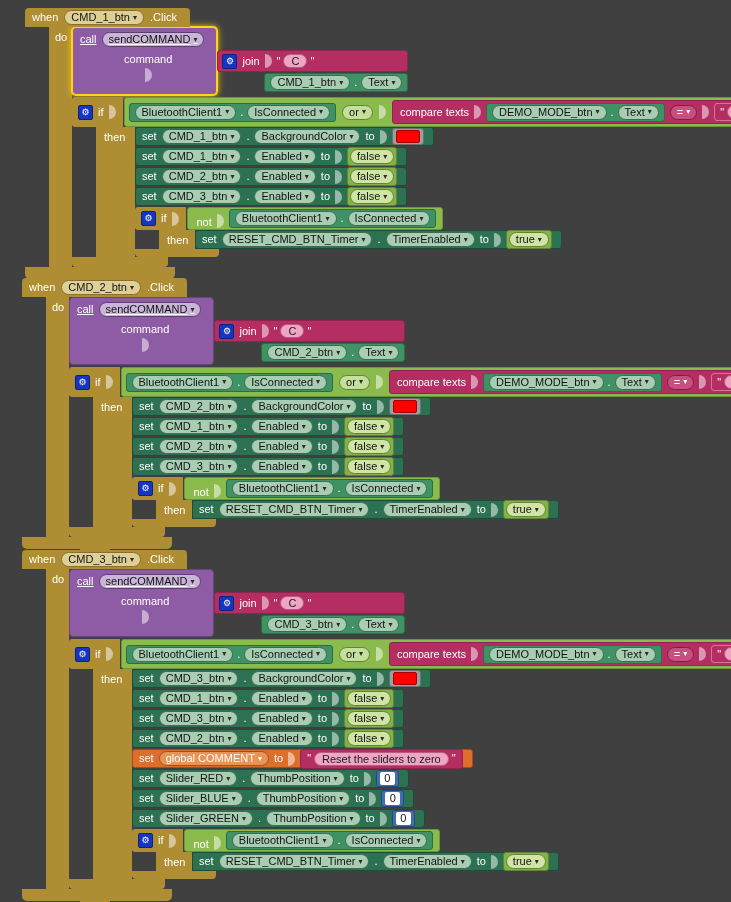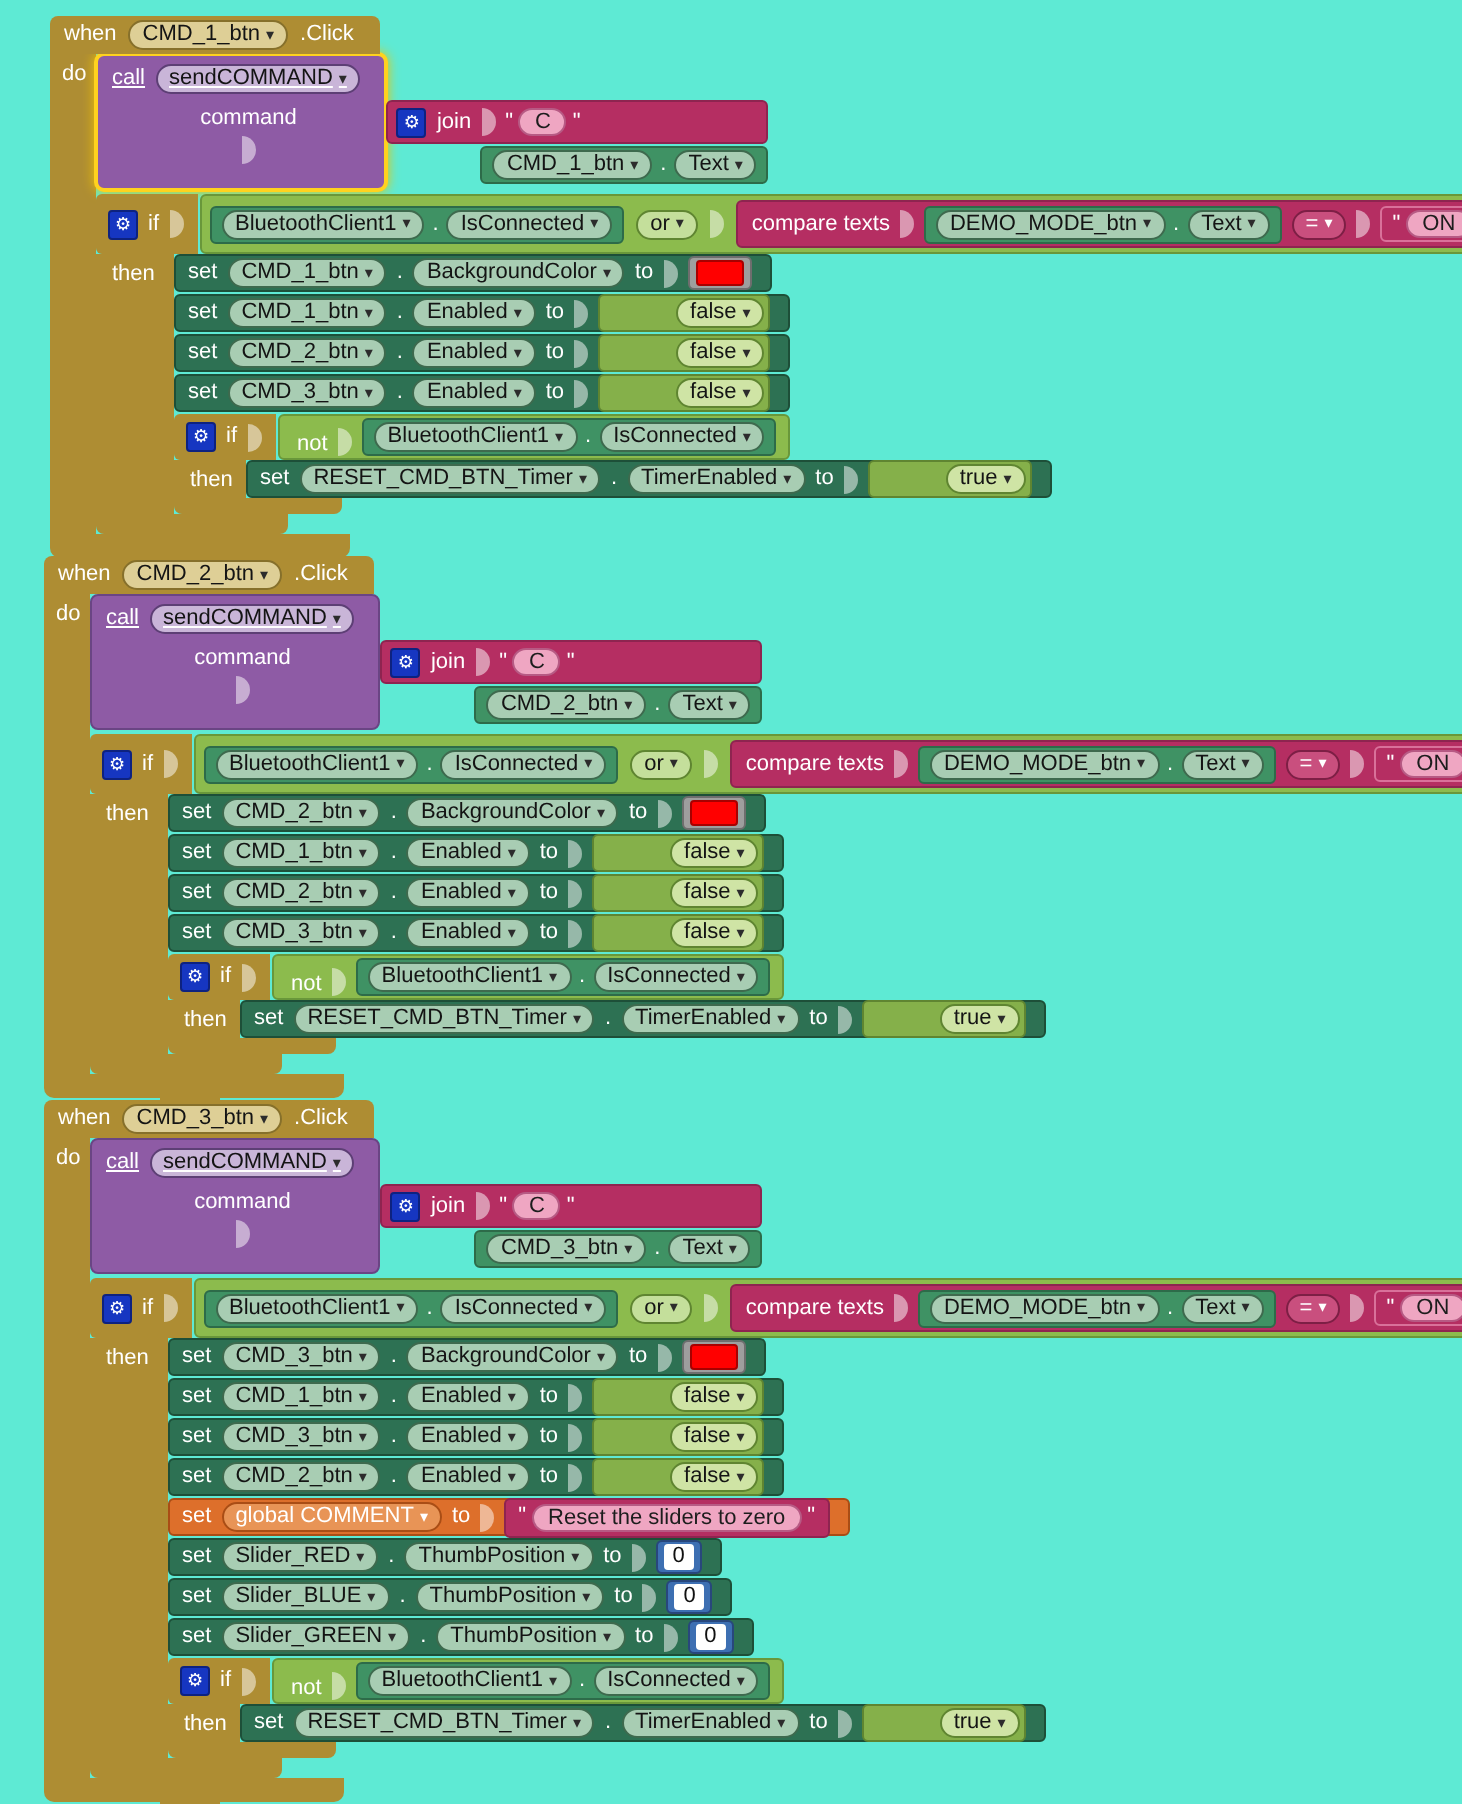--- a/index.html
+++ b/index.html
@@ -1,45 +1,45 @@
 <!DOCTYPE html>
 <html><head>
 <meta charset="utf-8">
 <style>
   html,body{margin:0;padding:0;background:#fff;}
   body{font-family:"Liberation Sans",sans-serif;font-size:11px;}
-  .canvas{position:relative;width:731px;height:902px;background:#5eead4;overflow:hidden;}
+  .canvas{position:relative;width:731px;height:902px;background:#404040;overflow:hidden;}
   .group-slot{position:absolute;}
   #slot-0{top:8px;left:25px;}
   #slot-1{top:278px;left:22px;}
   #slot-2{top:550px;left:22px;}
 
   .gold{background:#AE8D33;}
   .lbl{color:#fff;font-size:11px;white-space:nowrap;line-height:1;}
   .pt{white-space:nowrap;line-height:1;}
   .dd{font-size:8px;line-height:1;color:#2c2c2c;margin-left:1px;}
   .eq-pill .dd,.orange-pill .dd{color:#fff;}
 
   .pill{display:inline-flex;align-items:center;gap:2px;border-radius:8px;padding:0 6px;height:15px;
         font-size:11px;color:#141414;border:1px solid rgba(35,50,35,.55);box-sizing:border-box;}
   .gold-pill{background:#DECF96;border-color:#86702b;}
   .purple-pill{background:#C9B5D8;border-color:#5d3f75;}
   .green-pill{background:#A8CDB3;border-color:#3e6a4e;}
   .or-pill{background:#C4DF9B;border-color:#5f8531;}
-  .bool-pill{background:#CFE4A5;border-color:#5f8531;margin-left:36px;}
+  .bool-pill{background:#CFE4A5;border-color:#5f8531;}
   .eq-pill{background:#C94F7E;border-color:#7d1f45;color:#fff;}
   .orange-pill{background:#E89456;border-color:#a94d15;color:#fff;}
 
   .socket{width:7px;height:14px;background:rgba(255,255,255,.5);border-radius:0 7px 7px 0;flex:none;}
   .mutator{width:13px;height:13px;background:#1636C1;border:1px solid #0d2280;border-radius:2px;color:#fff;
            font-size:9px;display:inline-flex;align-items:center;justify-content:center;flex:none;line-height:1;}
 
   .whead{display:inline-flex;align-items:center;gap:6px;height:19px;padding:0 13px 0 7px;border-radius:4px 4px 0 0;position:relative;z-index:1;}
   .bodywrap,.if-bodywrap{display:flex;align-items:stretch;}
-  .spine{width:23px;padding:4px 0 0 6px;box-sizing:border-box;flex:none;}
+  .spine{width:23px;padding:4px 0 0 6px;box-sizing:border-box;flex:none;margin-left:24px;}
   .then-spine{width:39px;padding-left:8px;}
   .inner-if .then-spine{width:36px;}
   .stack{display:flex;flex-direction:column;align-items:flex-start;gap:1px;}
   .wfoot{height:12px;width:150px;border-radius:0 0 5px 5px;}
   .wtab{height:6px;width:30px;margin-left:58px;border-radius:0 0 3px 3px;}
   .iffoot{height:10px;width:96px;border-radius:0 0 4px 4px;}
   .inner-if .iffoot{height:8px;width:84px;}
 
   .call-cluster{display:flex;align-items:flex-start;}
   .purple-block{background:#8E5BA5;border:1px solid #6a4584;border-radius:4px;padding:4px 0 12px 7px;color:#fff;min-width:128px;box-sizing:border-box;}

